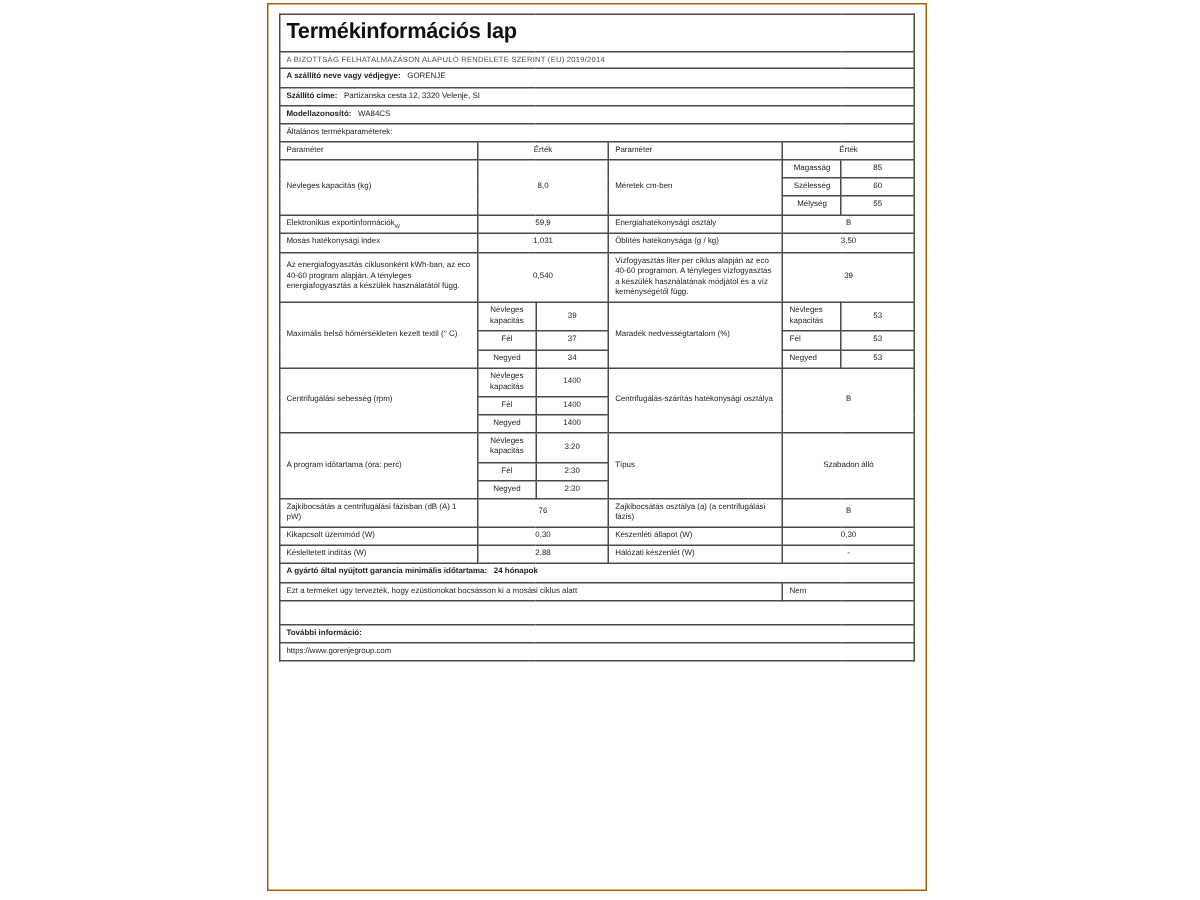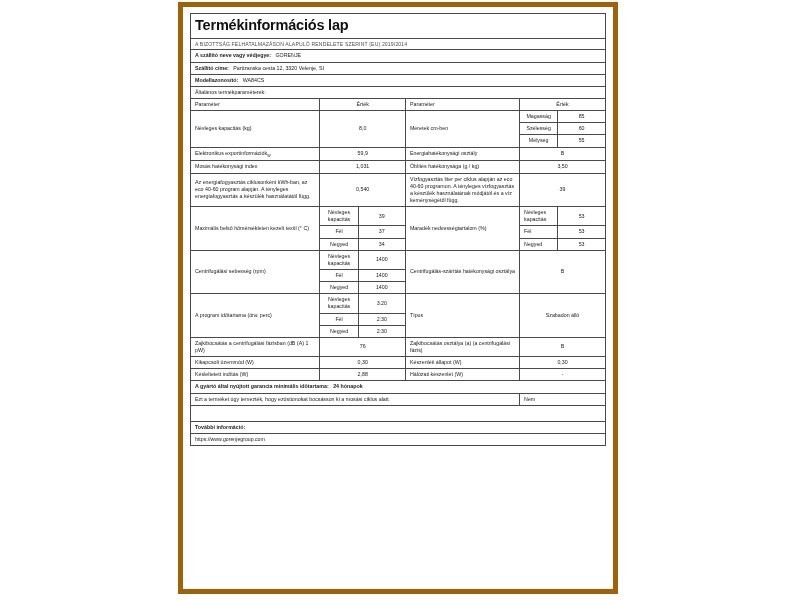--- a/index.html
+++ b/index.html
@@ -12,21 +12,21 @@
     overflow: hidden;
   }
 
   #page {
     position: absolute;
     left: 178px;
     top: 2px;
     width: 440px;
     height: 592px;
     background: #ffffff;
-    border: 5px solid #a16207;
+    border: 1px solid #a16207;
     box-sizing: border-box;
     padding: 6px 7px 6px 7px;
   }
 
   table.sheet {
     width: 100%;
     border-collapse: collapse;
     table-layout: fixed;
     color: #1a1a1a;
   }

